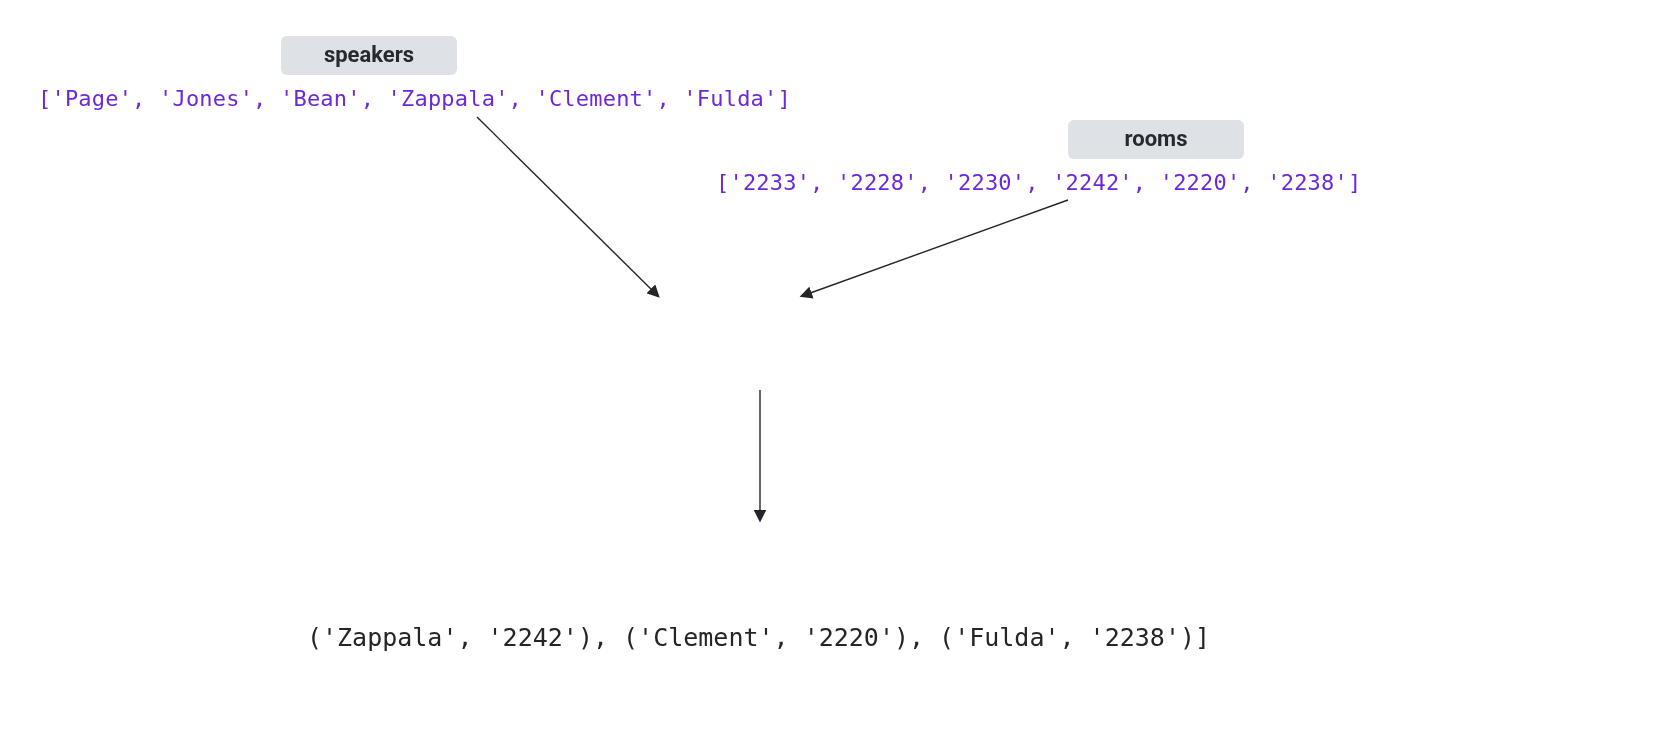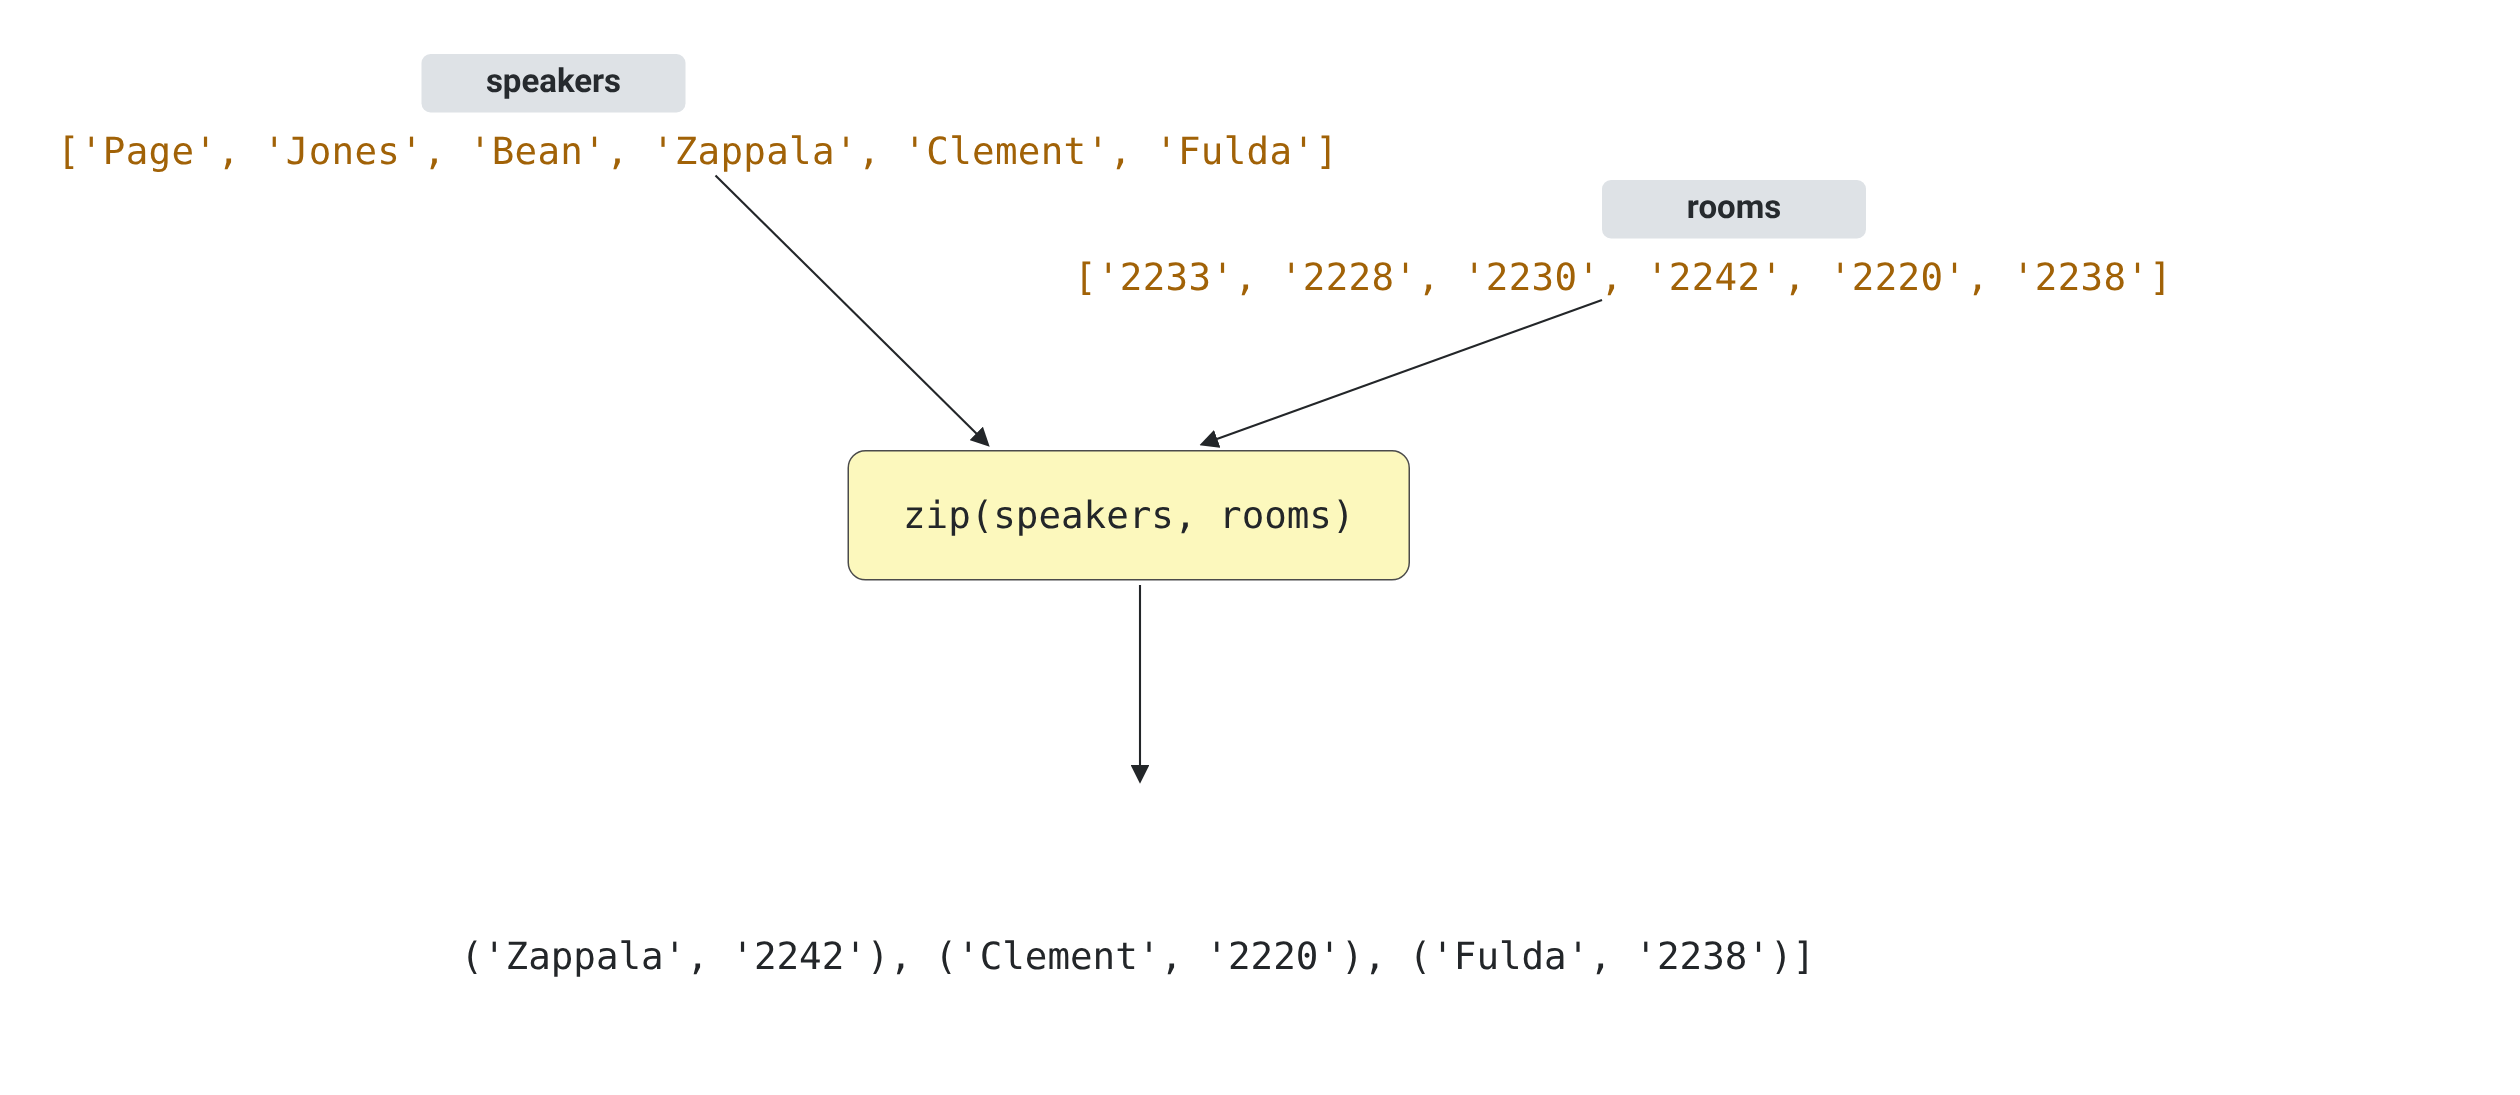--- a/index.html
+++ b/index.html
@@ -29,24 +29,24 @@
     border-radius: 6px;
     padding: 8px 20px 9px;
     font-family: -apple-system, BlinkMacSystemFont, "Segoe UI", Roboto, "Helvetica Neue", Arial, sans-serif;
     font-weight: 700;
     font-size: 22px;
     color: #262a2e;
     line-height: 1;
   }
   .code {
     position: absolute;
-    font-size: 25px;
+    font-size: 22px;
     white-space: pre;
     letter-spacing: 0.2px;
-    color: #a16207;
+    color: #6d28d9;
   }
   .zipbox {
     position: absolute;
     background: #fcf8bd;
     border: 1.5px solid #4b4b4b;
     border-radius: 12px;
     font-size: 25px;
     display: flex;
     align-items: center;
     justify-content: center;
@@ -68,23 +68,20 @@
 <div class="canvas">
 
   <div class="chip" style="left:1068px; top:120px; width:176px; text-align:center; padding-left:0; padding-right:0;">rooms</div>
 
   <div class="chip" style="left:281px; top:36px; width:176px; text-align:center; padding-left:0; padding-right:0;">speakers</div>
 
   <div class="code" style="left:38px; top:86px;">['Page', 'Jones', 'Bean', 'Zappala', 'Clement', 'Fulda']</div>
 
   <div class="code" style="left:716px; top:170px;text-align:right;">['2233', '2228', '2230', '2242', '2220', '2238']</div>
 
-  <div class="zipbox" style="left:565px; top:300px; width:373px; height:85px;">
-    <span>zip(speakers, rooms)</span>
-  </div>
 
   <div class="result" style="left:0; width:1517px; top:553px;">
     <div>('Zappala', '2242'), ('Clement', '2220'), ('Fulda', '2238')]</div>
   </div>
 
   <svg class="svg-layer" viewBox="0 0 1680 730">
     <defs>
       <marker id="arrowhead" viewBox="0 0 10 10" refX="8" refY="5" markerWidth="9" markerHeight="9" orient="auto-start-reverse">
         <path d="M 0 0 L 10 5 L 0 10 z" fill="#232629"></path>
       </marker>

